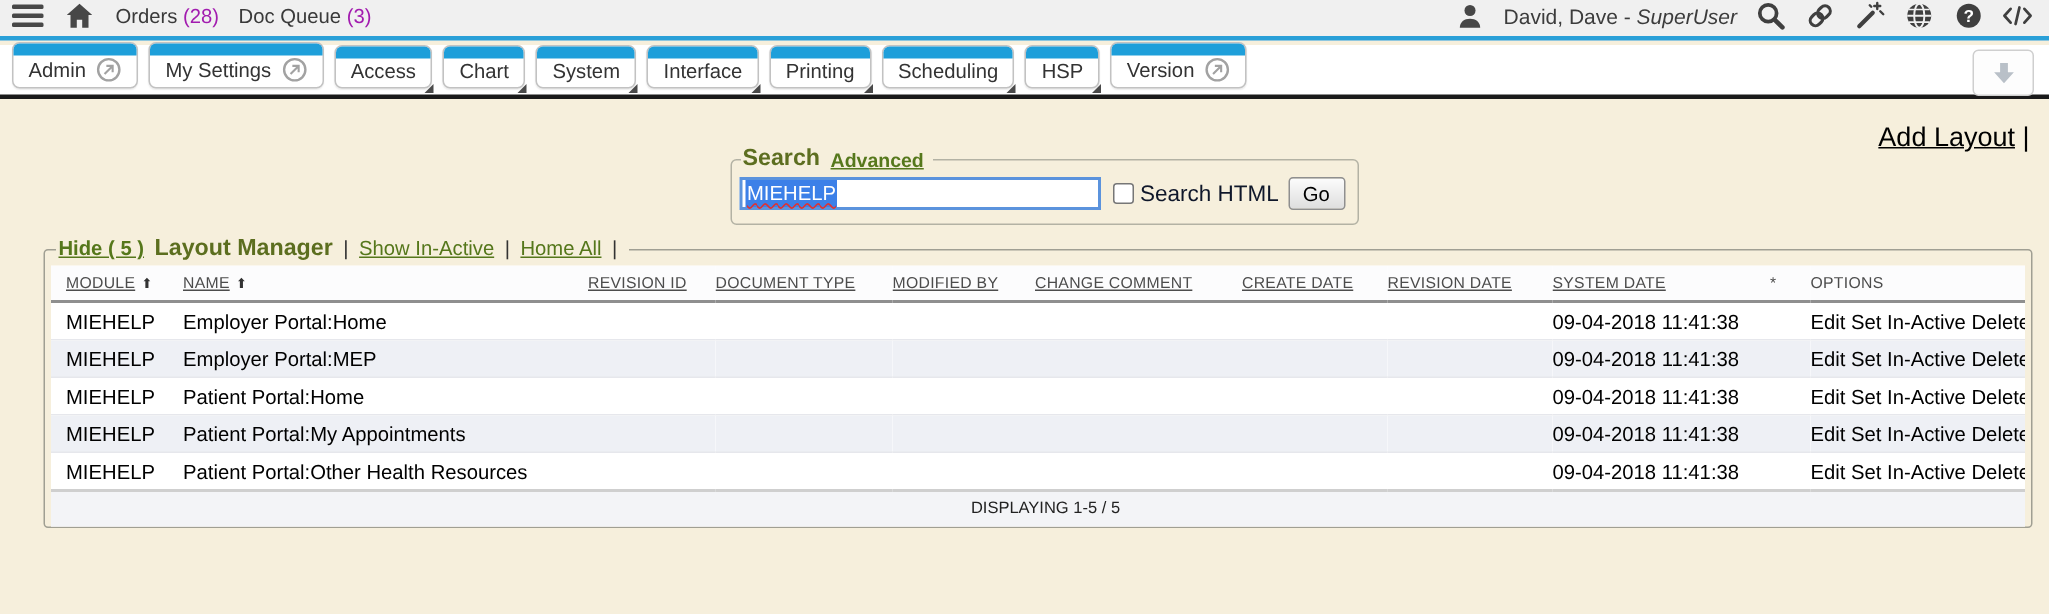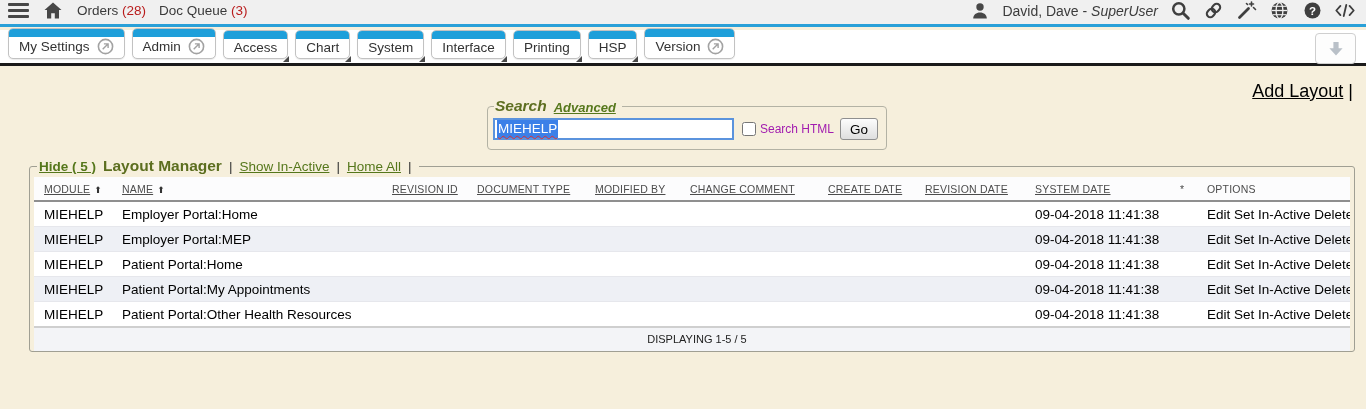--- a/index.html
+++ b/index.html
@@ -10,21 +10,21 @@
   
   .topbar { position:absolute; top:0; left:0; width:100%; height:27px; background:#f0f0f0;
             border-bottom:3px solid #2aa0d8; display:flex; align-items:center;
             justify-content:space-between; padding:0 10px 3px 8px; }
   .tb-left, .tb-right { display:flex; align-items:center; }
   .tb-left { gap:13px; }
   .tb-right { gap:11px; }
   .hamburger { display:inline-flex; flex-direction:column; gap:3px; cursor:pointer; }
   .hamburger i { width:21px; height:3px; background:#474747; border-radius:1px; }
   .tb-link { font-size:13.5px; color:#3a3a3a; cursor:pointer; white-space:nowrap; }
-  .tb-count { color:#b91c1c;margin-top:18px; }
+  .tb-count { color:#a21caf;margin-top:18px; }
   .tb-user { font-size:14px; color:#3c3c3c; white-space:nowrap; }
   .tb-user .role { font-style:italic; }
   .tb-icon { display:inline-flex; align-items:center; justify-content:center; width:22px; height:21px; cursor:pointer; }
 
   
   .tabbar { position:absolute; top:30px; left:0; width:100%; height:36px; background:#ffffff;
             border-bottom:3px solid #1a1a1a; }
   .tabs { position:absolute; left:8px; bottom:4px; display:flex; align-items:flex-end; gap:7px; }
   .tab { position:relative; border:1px solid #c2c2c2; border-radius:5px; background:#fff;
          box-shadow:0 1px 1px rgba(0,0,0,.08); cursor:pointer; }
@@ -37,31 +37,31 @@
            border:1px solid #cfcfcf; border-radius:4px; display:flex; align-items:center;
            justify-content:center; cursor:pointer; }
 
   
   .add-layout { position:absolute; top:81px; right:13px; font-size:18px; color:#000000; white-space:nowrap; }
   .add-layout .u { text-decoration:underline; }
 
   
   .search-fs { position:absolute; left:487px; top:97px; width:390px; border:1px solid #b3b2a4;
                border-radius:4px; padding:3px 8px 9px 5px; }
-  .search-fs legend { margin-left:1px; padding:0 6px 0 1px; display:inline-flex; gap:7px; align-items:flex-end;font-style:italic; }
+  .search-fs legend { margin-left:1px; padding:0 6px 0 1px; display:inline-flex; gap:7px; align-items:center; }
   .s-title { font-size:15.5px; font-weight:bold; color:#5d6e20; }
   .adv { font-size:13px; font-weight:bold; color:#56781c; text-decoration:underline; }
   .s-row { display:flex; align-items:center; }
   .s-input { width:241px; height:22px; border:2px solid #5b93dd; background:#fff;
              display:flex; align-items:center; padding:0 2px; font-size:13.5px; cursor:text; }
   .s-input .sel { background:#3c80e8; color:#fff; padding:1px 1px 2px;
                   text-decoration:underline wavy #e03131; text-decoration-thickness:1px;
                   text-underline-offset:2px; }
   .s-check { width:14px; height:14px; margin-left:8px; cursor:pointer; }
-  .s-lbl { font-size:12px; color:#a21caf; margin:0 6px 0 4px; white-space:nowrap; }
+  .s-lbl { font-size:15px; color:#0f172a; margin:0 6px 0 4px; white-space:nowrap; }
   .go { padding:1px 9px; height:22px; font-size:13.5px; font-family:"Liberation Sans",sans-serif;
         background:linear-gradient(#fcfcfc,#dedede); border:1px solid #8f8f8f; border-radius:3px;
         color:#000; cursor:pointer; }
 
   
   .mgr-fs { position:absolute; left:29px; right:11px; top:157px; border:1px solid #a09f93;
             border-radius:3px; padding:2px 4px 0; }
   .mgr-fs legend { margin-left:3px; padding:0 7px 0 2px; display:inline-flex; gap:7px; align-items:baseline; }
   .glink { color:#55771b; text-decoration:underline; font-size:13.5px; }
   .glink.b { font-weight:bold; }
@@ -158,44 +158,44 @@
         </svg>
     </span>
   </div>
 </div>
 
 <div class="tabbar">
   <div class="tabs">
       <div class="tab">
         <div class="tab-strip"></div>
         <div class="tab-body">
+          <span class="tab-label">Admin</span>
+          <span class="popout">
+            <svg width="17" height="17" viewBox="0 0 17 17">
+              <circle cx="8.5" cy="8.5" r="7.1" fill="none" stroke="#a2a2a2" stroke-width="1.6"></circle>
+              <path d="M5.7 11.3 L10.9 6.1 M6.9 5.9 h4.2 v4.2" fill="none" stroke="#a2a2a2" stroke-width="1.4"></path>
+            </svg>
+          </span>
+        </div>
+      </div>
+      <div class="tab">
+        <div class="tab-strip"></div>
+        <div class="tab-body">
           <span class="tab-label">My Settings</span>
           <span class="popout">
             <svg width="17" height="17" viewBox="0 0 17 17">
               <circle cx="8.5" cy="8.5" r="7.1" fill="none" stroke="#a2a2a2" stroke-width="1.6"></circle>
               <path d="M5.7 11.3 L10.9 6.1 M6.9 5.9 h4.2 v4.2" fill="none" stroke="#a2a2a2" stroke-width="1.4"></path>
             </svg>
           </span>
         </div>
       </div>
       <div class="tab">
         <div class="tab-strip"></div>
         <div class="tab-body">
-          <span class="tab-label">Admin</span>
-          <span class="popout">
-            <svg width="17" height="17" viewBox="0 0 17 17">
-              <circle cx="8.5" cy="8.5" r="7.1" fill="none" stroke="#a2a2a2" stroke-width="1.6"></circle>
-              <path d="M5.7 11.3 L10.9 6.1 M6.9 5.9 h4.2 v4.2" fill="none" stroke="#a2a2a2" stroke-width="1.4"></path>
-            </svg>
-          </span>
-        </div>
-      </div>
-      <div class="tab">
-        <div class="tab-strip"></div>
-        <div class="tab-body">
           <span class="tab-label">Access</span>
         </div>
         <span class="corner"></span>
       </div>
       <div class="tab">
         <div class="tab-strip"></div>
         <div class="tab-body">
           <span class="tab-label">Chart</span>
         </div>
         <span class="corner"></span>
@@ -211,20 +211,27 @@
         <div class="tab-strip"></div>
         <div class="tab-body">
           <span class="tab-label">Interface</span>
         </div>
         <span class="corner"></span>
       </div>
       <div class="tab">
         <div class="tab-strip"></div>
         <div class="tab-body">
           <span class="tab-label">Printing</span>
+        </div>
+        <span class="corner"></span>
+      </div>
+      <div class="tab">
+        <div class="tab-strip"></div>
+        <div class="tab-body">
+          <span class="tab-label">Scheduling</span>
         </div>
         <span class="corner"></span>
       </div>
       <div class="tab">
         <div class="tab-strip"></div>
         <div class="tab-body">
           <span class="tab-label">HSP</span>
         </div>
         <span class="corner"></span>
       </div>

